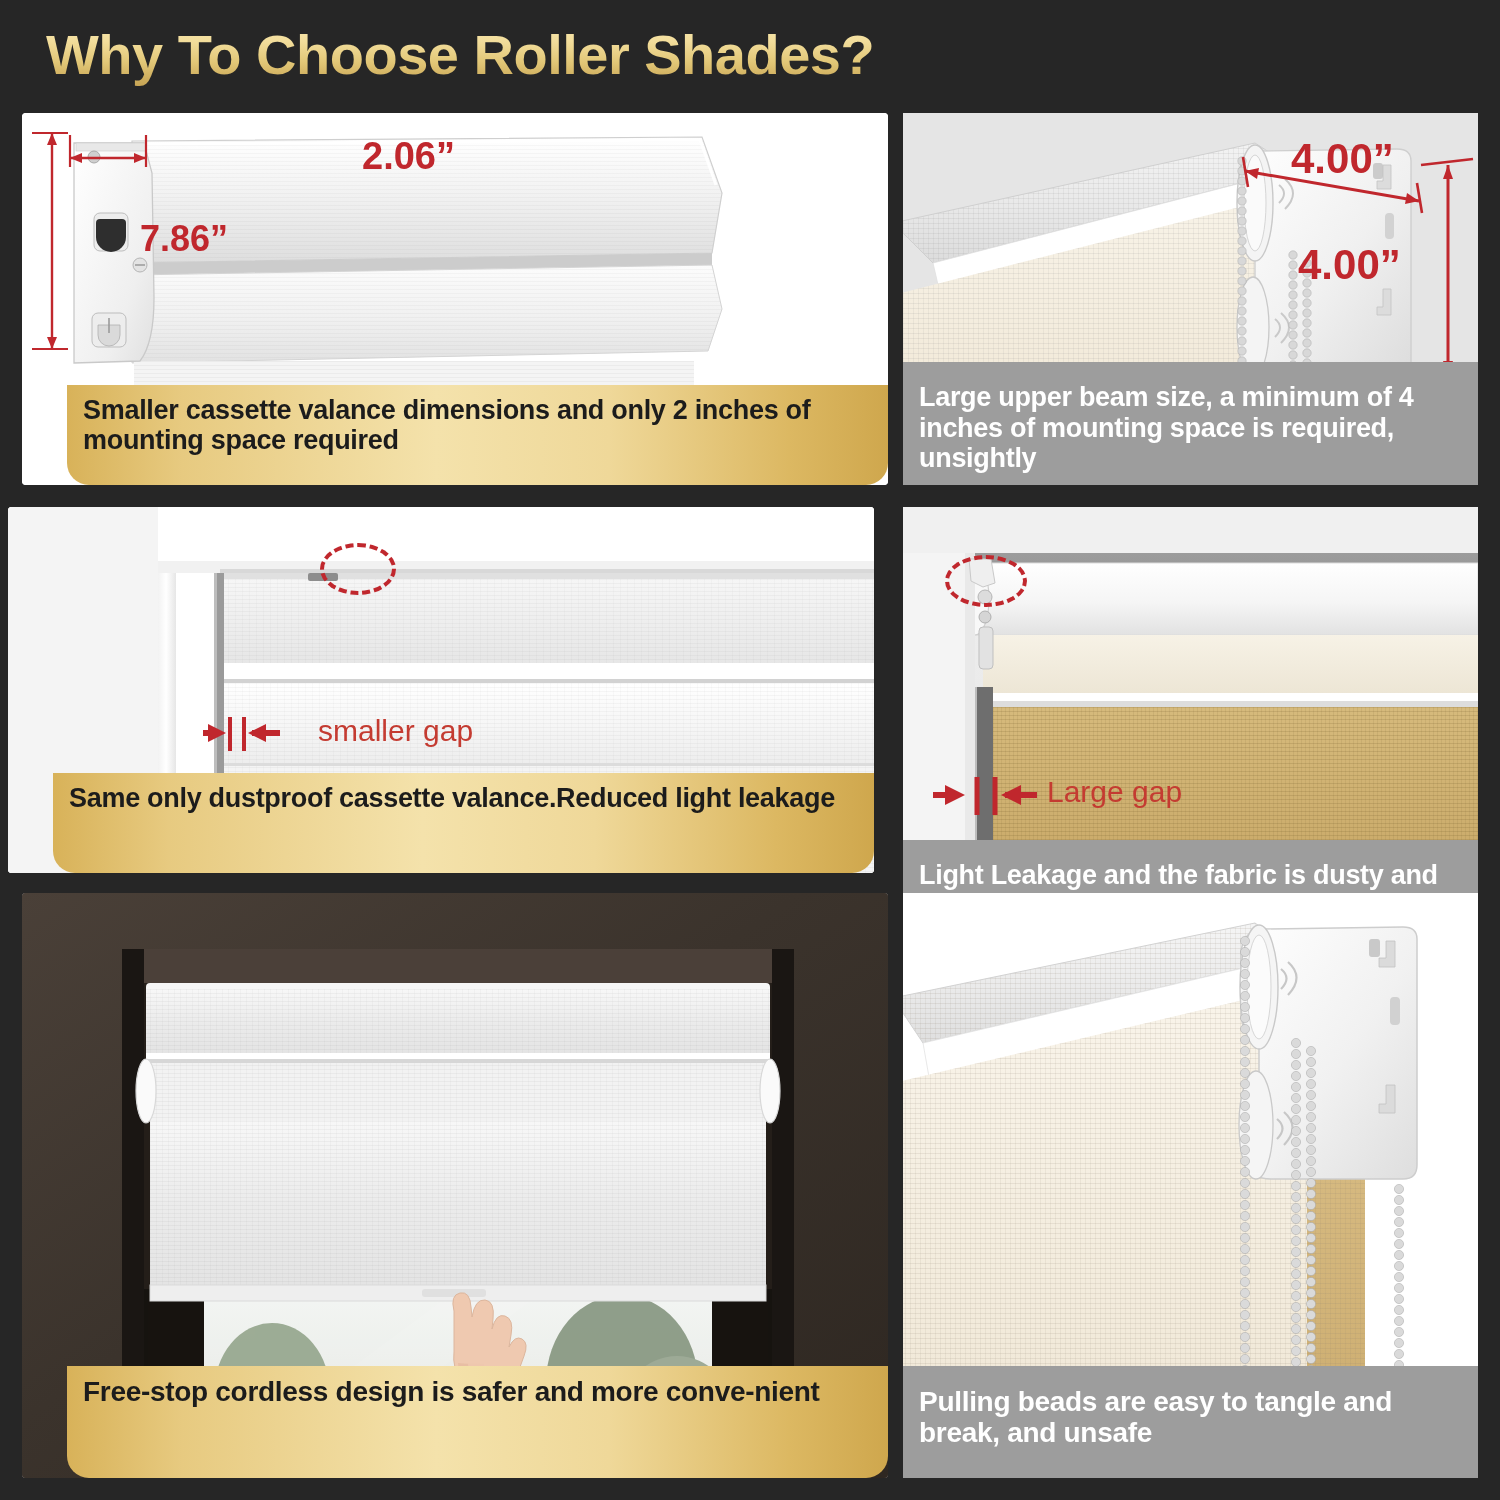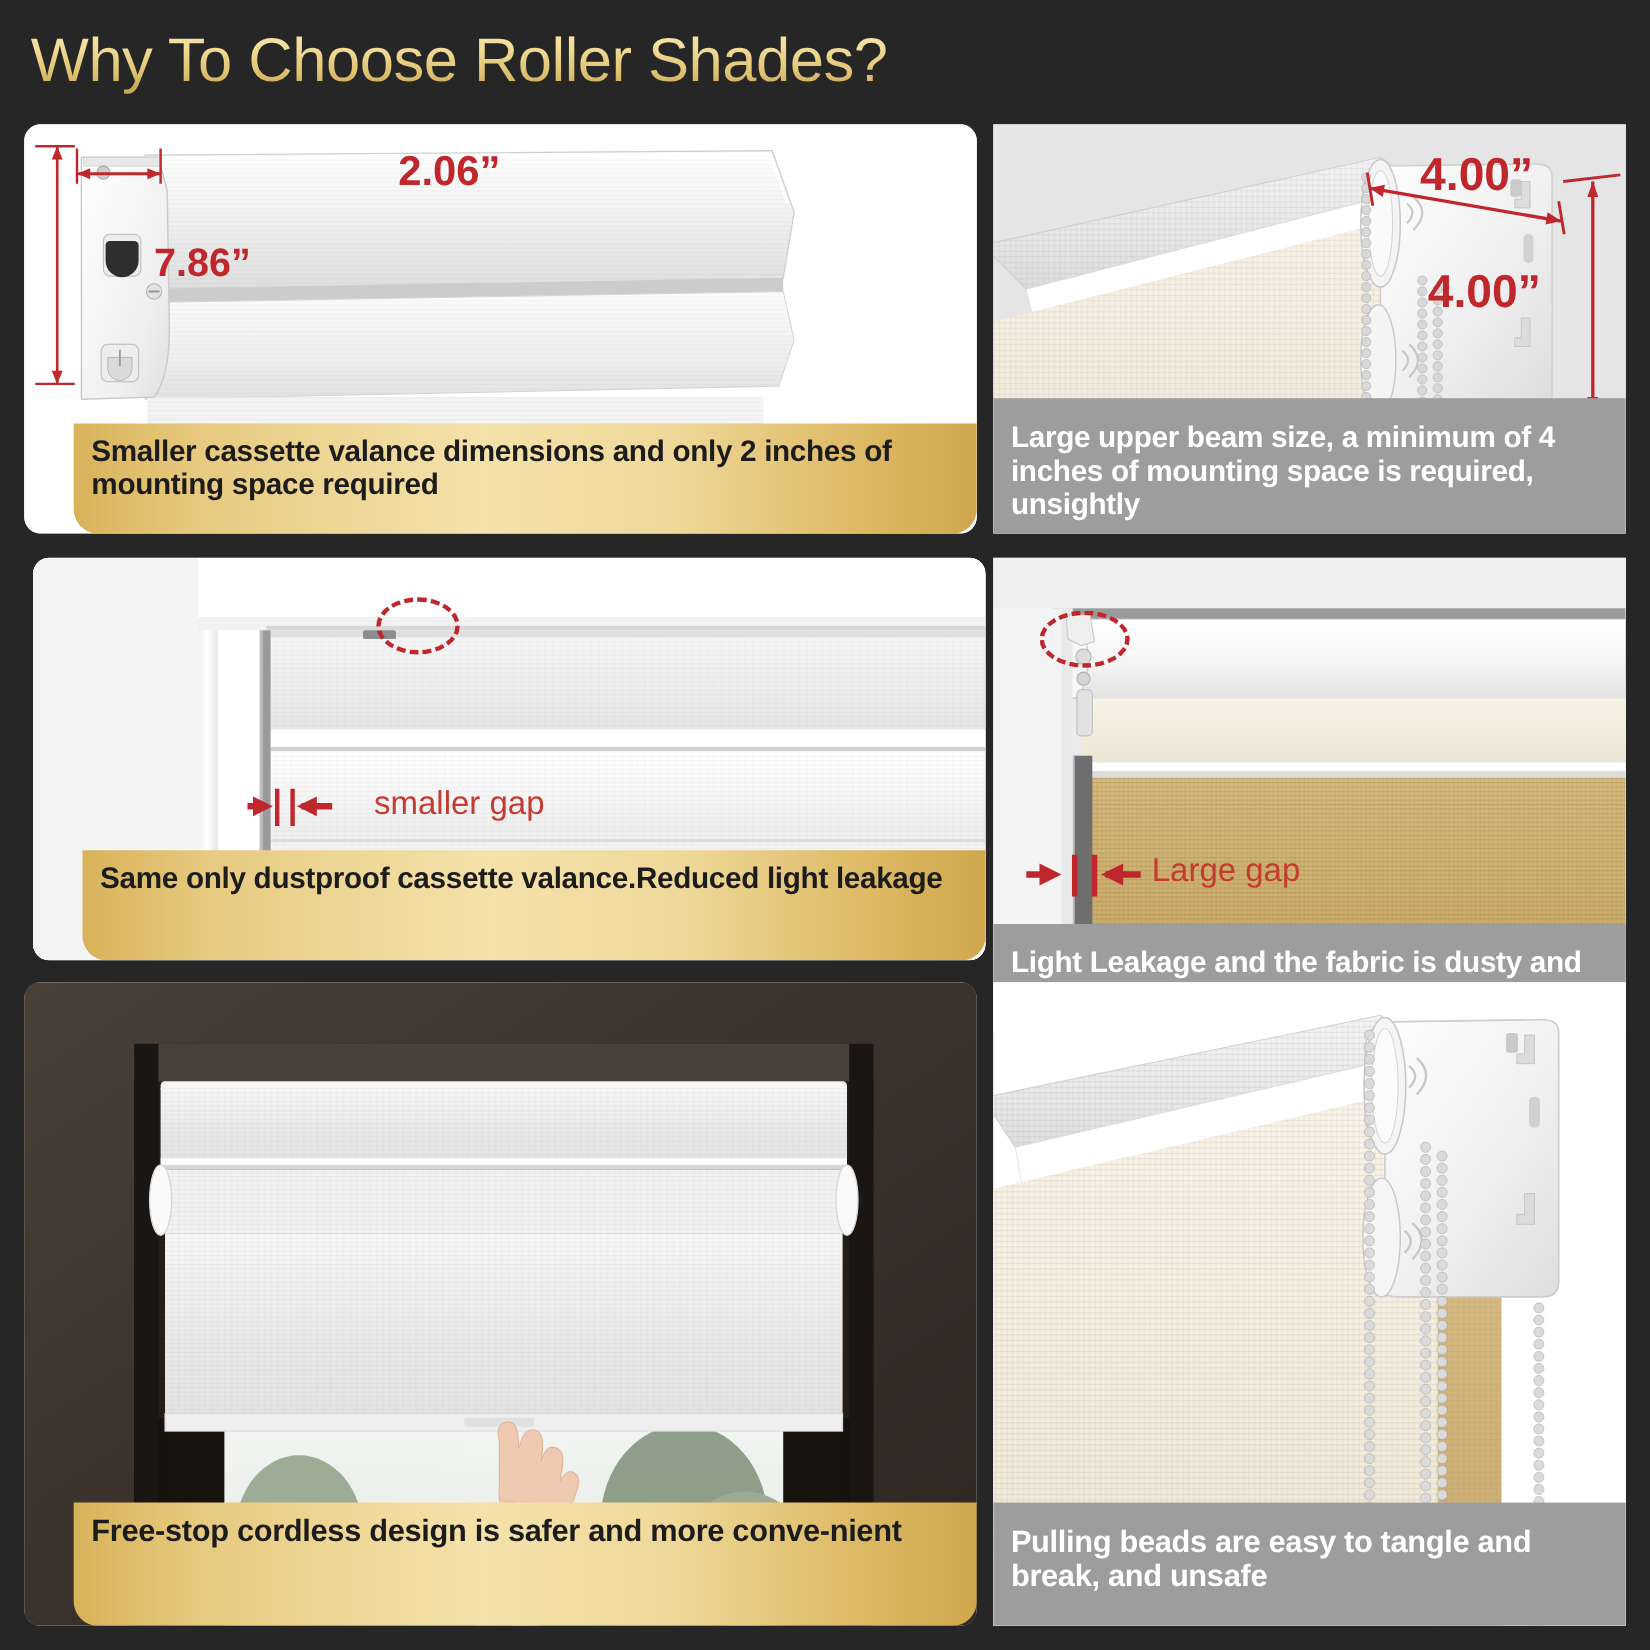--- a/index.html
+++ b/index.html
@@ -15,24 +15,24 @@
   .page {
     position: relative;
     width: 1500px;
     height: 1500px;
     background: #262626;
   }
 
   
   .title {
     position: absolute;
-    left: 28px;
+    left: 46px;
     top: 22px;
     font-size: 56px;
-    font-weight: normal;
+    font-weight: bold;
     letter-spacing: -0.5px;
     background: linear-gradient(180deg,#f6e4a6 0%,#f1dd9c 28%,#e3c878 58%,#cfae5e 82%,#c9a css 100%);
     background: linear-gradient(180deg,#f8e8b0 0%,#f2dd9b 30%,#e2c777 62%,#cdac5c 88%,#c6a455 100%);
     -webkit-background-clip: text;
     background-clip: text;
     color: transparent;
     -webkit-text-fill-color: transparent;
     text-shadow: none;
     white-space: nowrap;
   }
@@ -42,21 +42,21 @@
     position: absolute;
     left: 0; top: 0;
     width: 1500px; height: 1500px;
   }
 
   .panel {
     position: absolute;
     overflow: hidden;
     background: #ffffff;
   }
-  .panel.good { border-radius: 15px; }
+  .panel.good { border-radius: 4px; }
   .panel.bad  { border-radius: 0; }
 
   .photo {
     position: absolute;
     left: 0; top: 0; right: 0; bottom: 0;
     overflow: hidden;
   }
 
   
   .caption {
@@ -368,21 +368,21 @@
         </svg>
 
         <div class="dim-label" style="left:388px; top:22px; font-size:42px;">4.00”</div>
 
         <div class="dim-label" style="left:395px; top:128px; font-size:42px;">4.00”</div>
       </div>
 
       <div class="caption bad">Large upper beam size, a minimum of 4 inches of mounting space is required, unsightly</div>
     </div>
 
-    <div class="panel good" style="left:30px; top:507px; width:866px; height:366px;">
+    <div class="panel good" style="left:8px; top:507px; width:866px; height:366px;">
 
       <div class="photo" style="background:#fdfdfd;">
 
         <svg viewBox="0 0 866 366" width="866" height="366" style="position:absolute;left:0;top:0;">
           <defs>
             <linearGradient id="frameG" x1="0" y1="0" x2="1" y2="0">
               <stop offset="0%" stop-color="#f2f2f2"></stop>
               <stop offset="45%" stop-color="#ffffff"></stop>
               <stop offset="100%" stop-color="#e6e6e6"></stop>
             </linearGradient>

